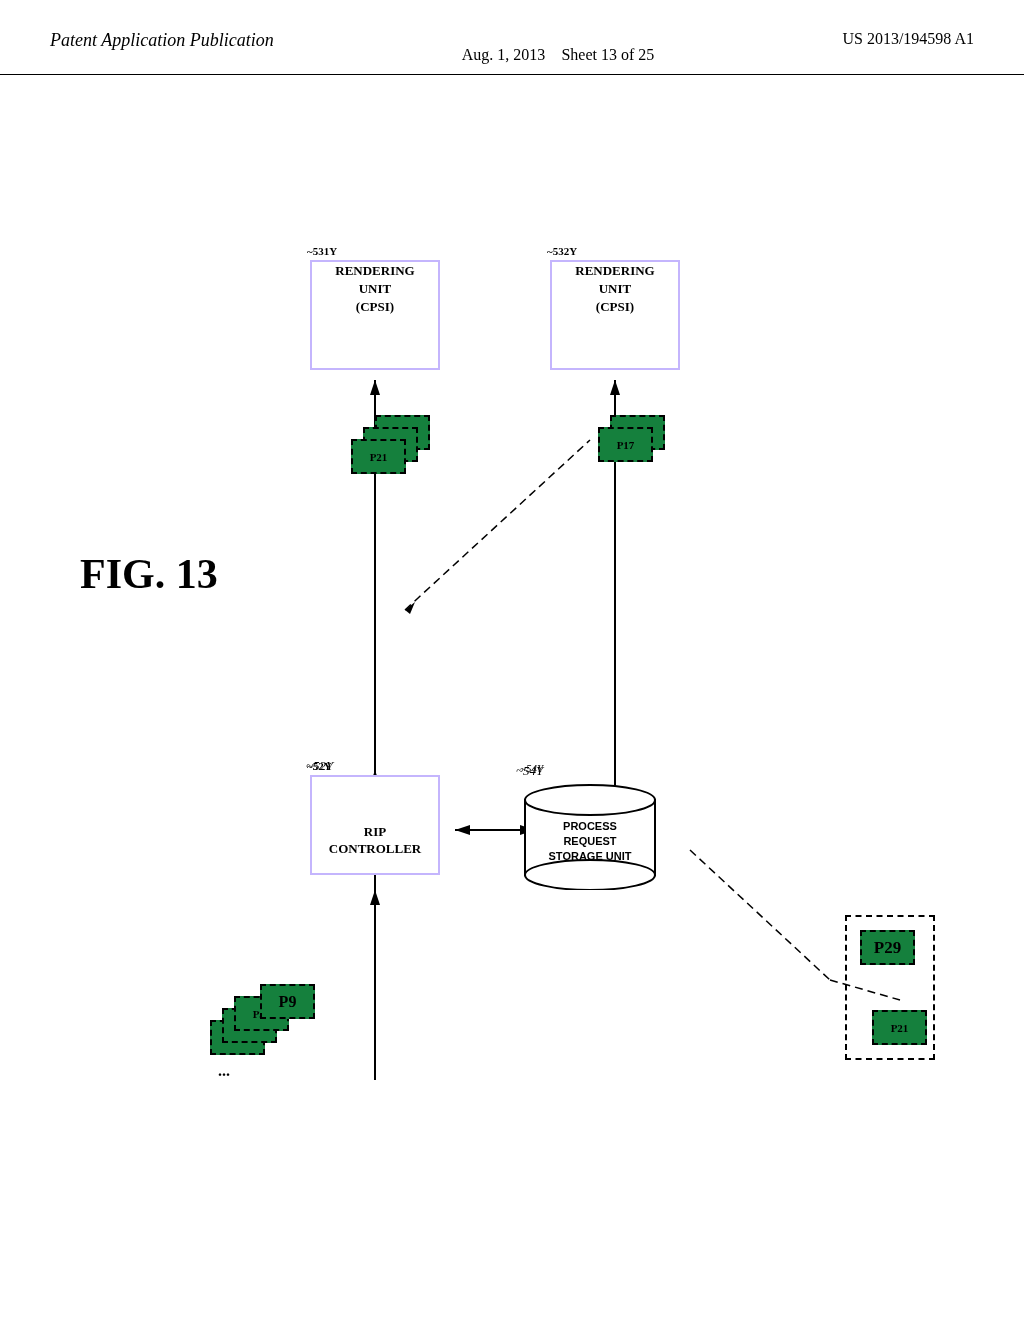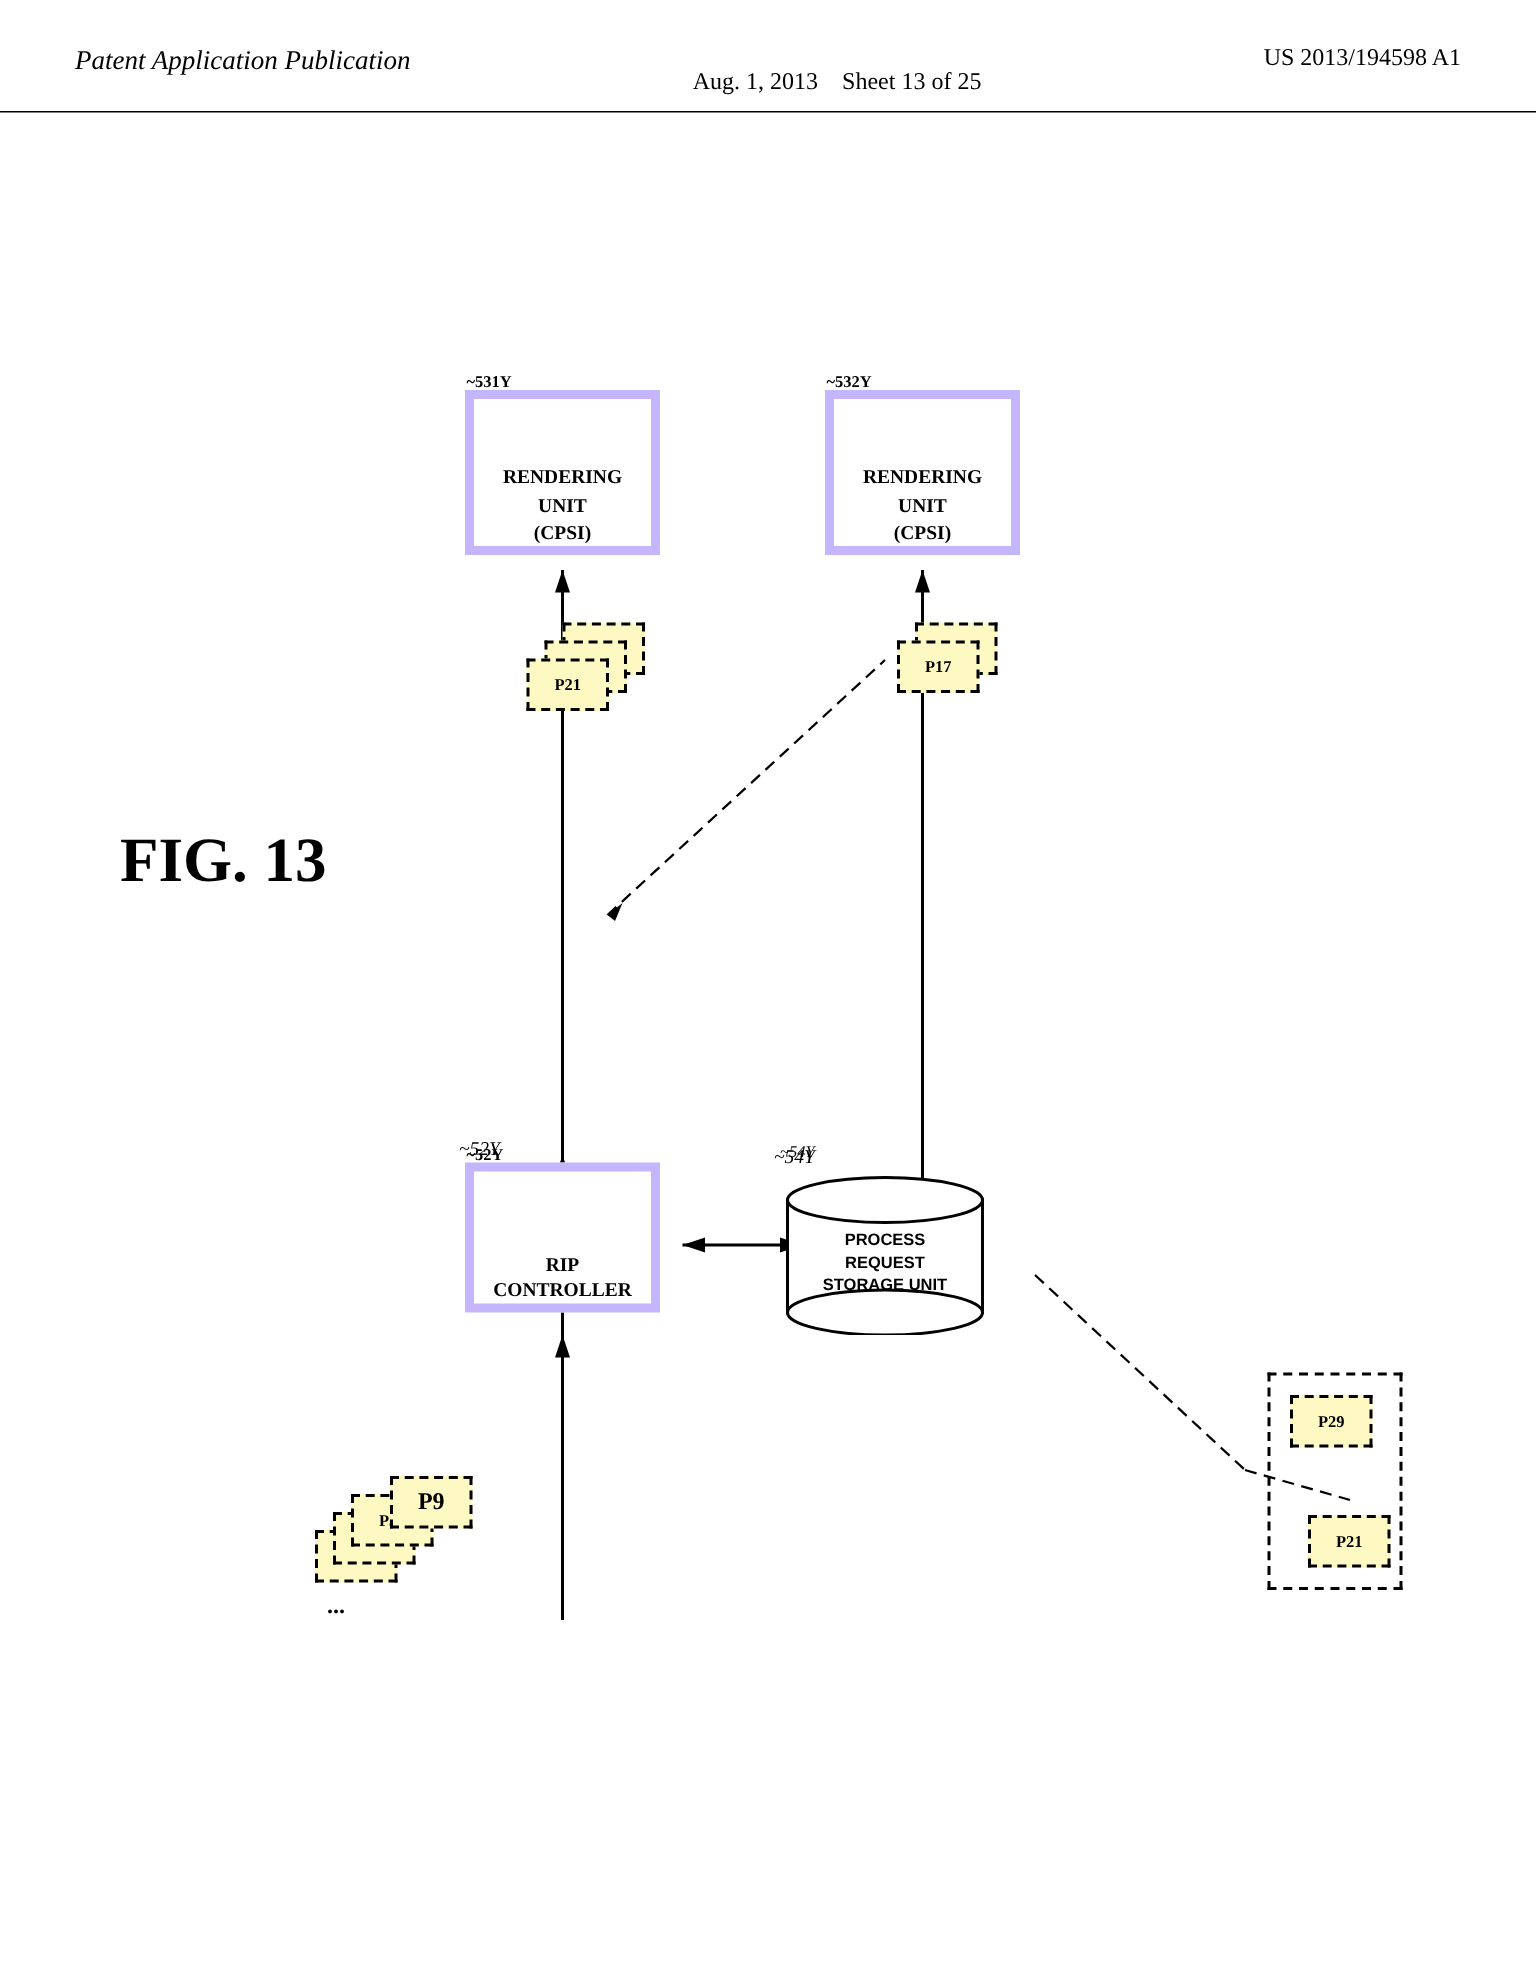--- a/index.html
+++ b/index.html
@@ -50,35 +50,35 @@
       position: absolute;
       top: 130px;
       left: 200px;
       width: 760px;
       height: 1150px;
     }
 
     
     .box {
       position: absolute;
-      border: 6px solid #c4b5fd;
+      border: 2px solid #c4b5fd;
       background: #fff;
       display: flex;
-      align-items: flex-end;
+      align-items: flex-start;
       justify-content: center;
       text-align: center;
       font-size: 13px;
       font-weight: bold;
       line-height: 1.3;
     }
 
     .dashed-box {
       position: absolute;
       border: 2px dashed #000;
-      background: #fef9c3;
+      background: #15803d;
       display: flex;
       align-items: center;
       justify-content: center;
       text-align: right;
       font-size: 12px;
       font-weight: bold;
     }
 
     
     svg.arrows {
@@ -190,21 +190,21 @@
   <div class="dashed-box" style="left: 175px; top: 285px; width: 55px; height: 35px; font-size:11px;">P1</div>
 
   <div class="dashed-box" style="left: 163px; top: 297px; width: 55px; height: 35px; font-size:11px;">P13</div>
 
   <div class="dashed-box" style="left: 151px; top: 309px; width: 55px; height: 35px; font-size:11px;">P21</div>
 
   <div class="dashed-box" style="left: 410px; top: 285px; width: 55px; height: 35px; font-size:11px;">P5</div>
 
   <div class="dashed-box" style="left: 398px; top: 297px; width: 55px; height: 35px; font-size:11px;">P17</div>
 
-  <div class="dashed-box" style="left: 660px; top: 800px; width: 55px; height: 35px; font-size:11px;">P29</div>
+  <div class="dashed-box" style="left: 660px; top: 800px; width: 55px; height: 35px; font-size:17px;">P29</div>
 
   <div class="dashed-box" style="left: 672px; top: 880px; width: 55px; height: 35px; font-size:11px;">P21</div>
 
   <div style="position:absolute; left:645px; top:785px; width:90px; height:145px; border:2px dashed #000; background:transparent;"></div>
 
   <div style="position:absolute; left:106px; top:628px; font-size:13px; font-style:italic;">~52Y</div>
   <div style="position:absolute; left:316px; top:633px; font-size:13px; font-style:italic;">~54Y</div>
 </div>
 
 </body></html>

